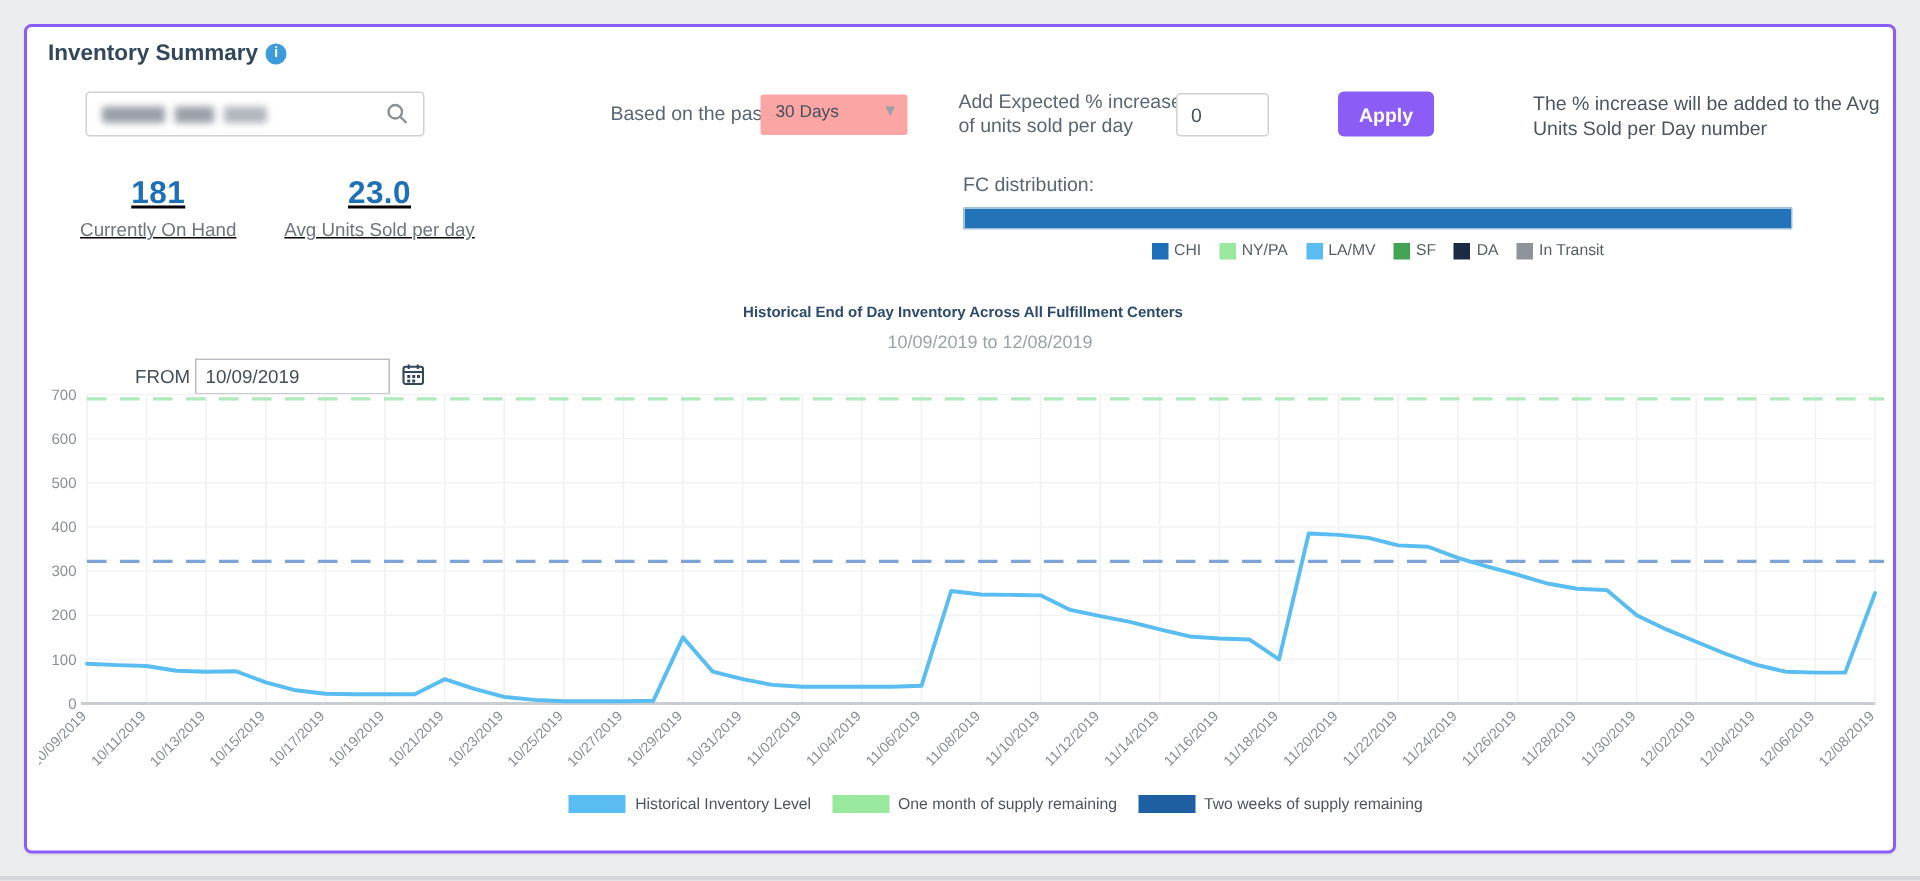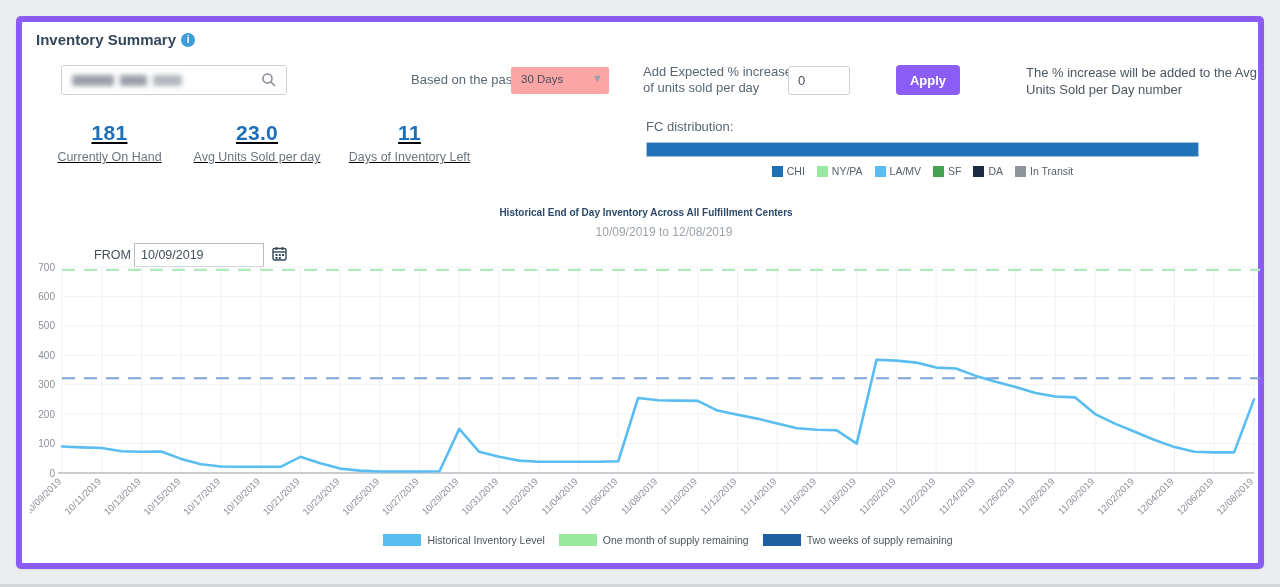--- a/index.html
+++ b/index.html
@@ -1,19 +1,19 @@
 <!DOCTYPE html>
 <html><head>
 <meta charset="utf-8">
 <style>
   * { margin:0; padding:0; box-sizing:border-box; }
   html,body { width:1280px; height:587px; overflow:hidden;
     font-family:"Liberation Sans", sans-serif; background:#ebedef; }
   .card { position:absolute; left:16px; top:16px; width:1248px; height:553px;
-    background:#ffffff; border:6px solid #8b5cf6; border-radius:5px;
+    background:#ffffff; border:2px solid #8b5cf6; border-radius:5px;
     box-shadow:0 1px 2px rgba(0,0,0,0.08); }
   .bottom-rule { position:absolute; left:0; bottom:0; width:1280px; height:3px; background:#d4d6d9; }
 
   .page-title { position:absolute; left:14px; top:9px; font-size:15px; font-weight:bold; color:#33475b; }
   .info-icon { display:inline-block; width:14px; height:14px; border-radius:50%;
     background:#3d9bdc; color:#fff; font-size:10px; font-weight:bold; text-align:center;
     line-height:14px; vertical-align:2px; margin-left:5px; font-style:normal; }
 
   .search-box { position:absolute; left:39px; top:43px; width:226px; height:30px;
     border:1px solid #cfd2d5; border-radius:3px; background:#fff; }
@@ -107,24 +107,20 @@
   </div>
 
   <div class="stats">
     <div class="stat">
       <div class="stat-value">181</div>
       <div class="stat-label">Currently On Hand</div>
     </div>
     <div class="stat">
       <div class="stat-value">23.0</div>
       <div class="stat-label">Avg Units Sold per day</div>
-    </div>
-    <div class="stat">
-      <div class="stat-value">11</div>
-      <div class="stat-label">Days of Inventory Left</div>
     </div>
   </div>
 
   <div class="fc-label">FC distribution:</div>
   <div class="fc-bar">
     <div class="fc-seg" id="fc-seg-0" style="width: 100%; background: rgb(34, 115, 184);"></div>
   </div>
   <div class="fc-legend">
     <span class="fc-legend-item">
         <span class="sw" style="background: rgb(29, 111, 184);"></span>

